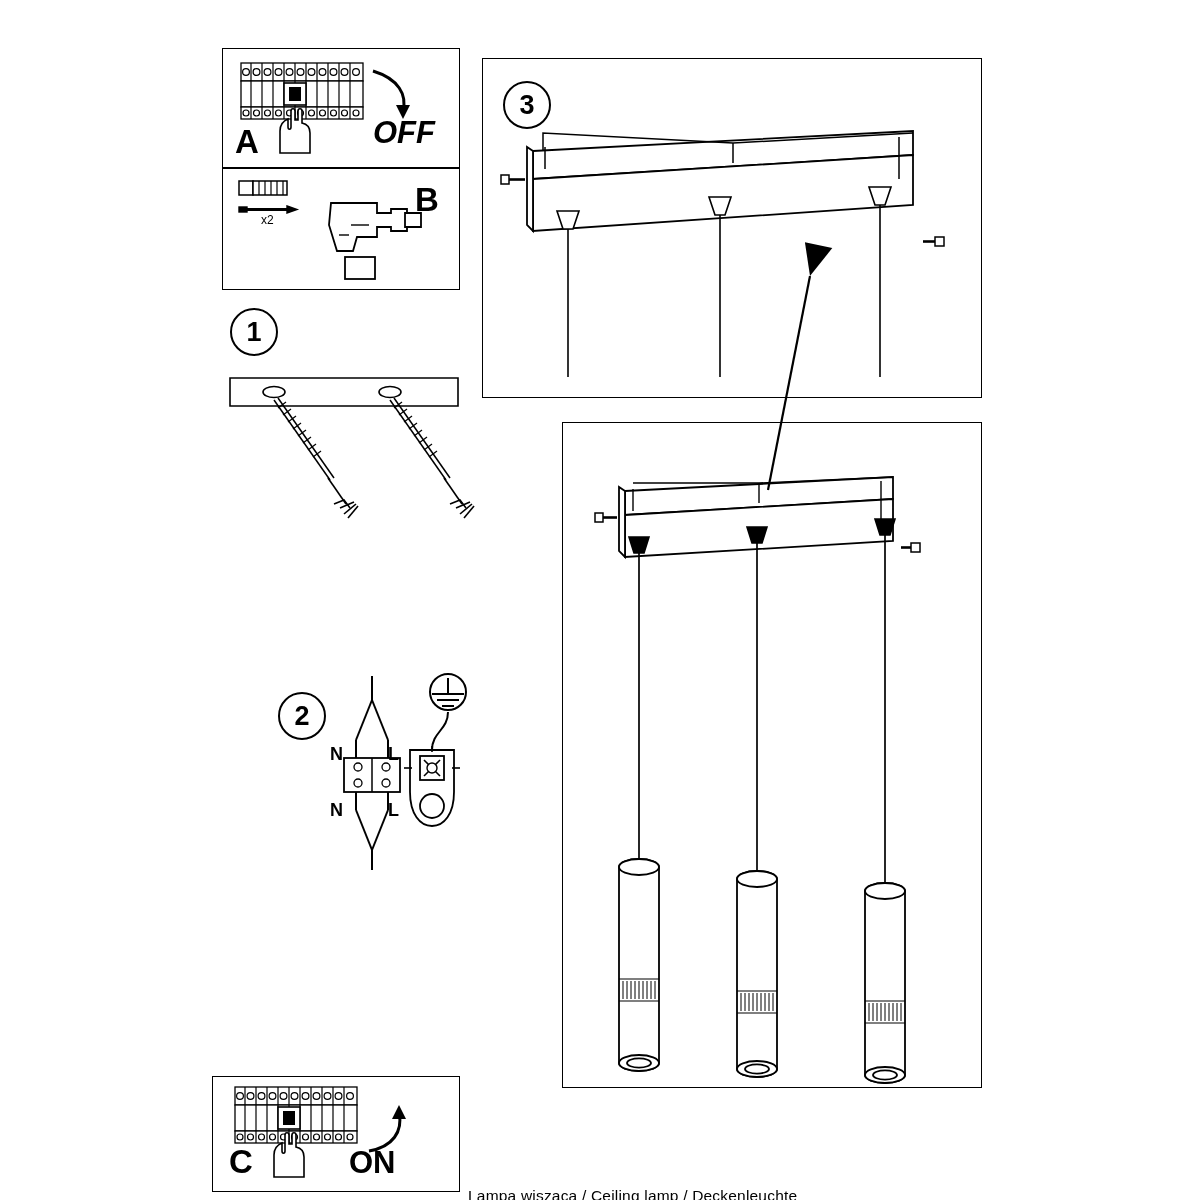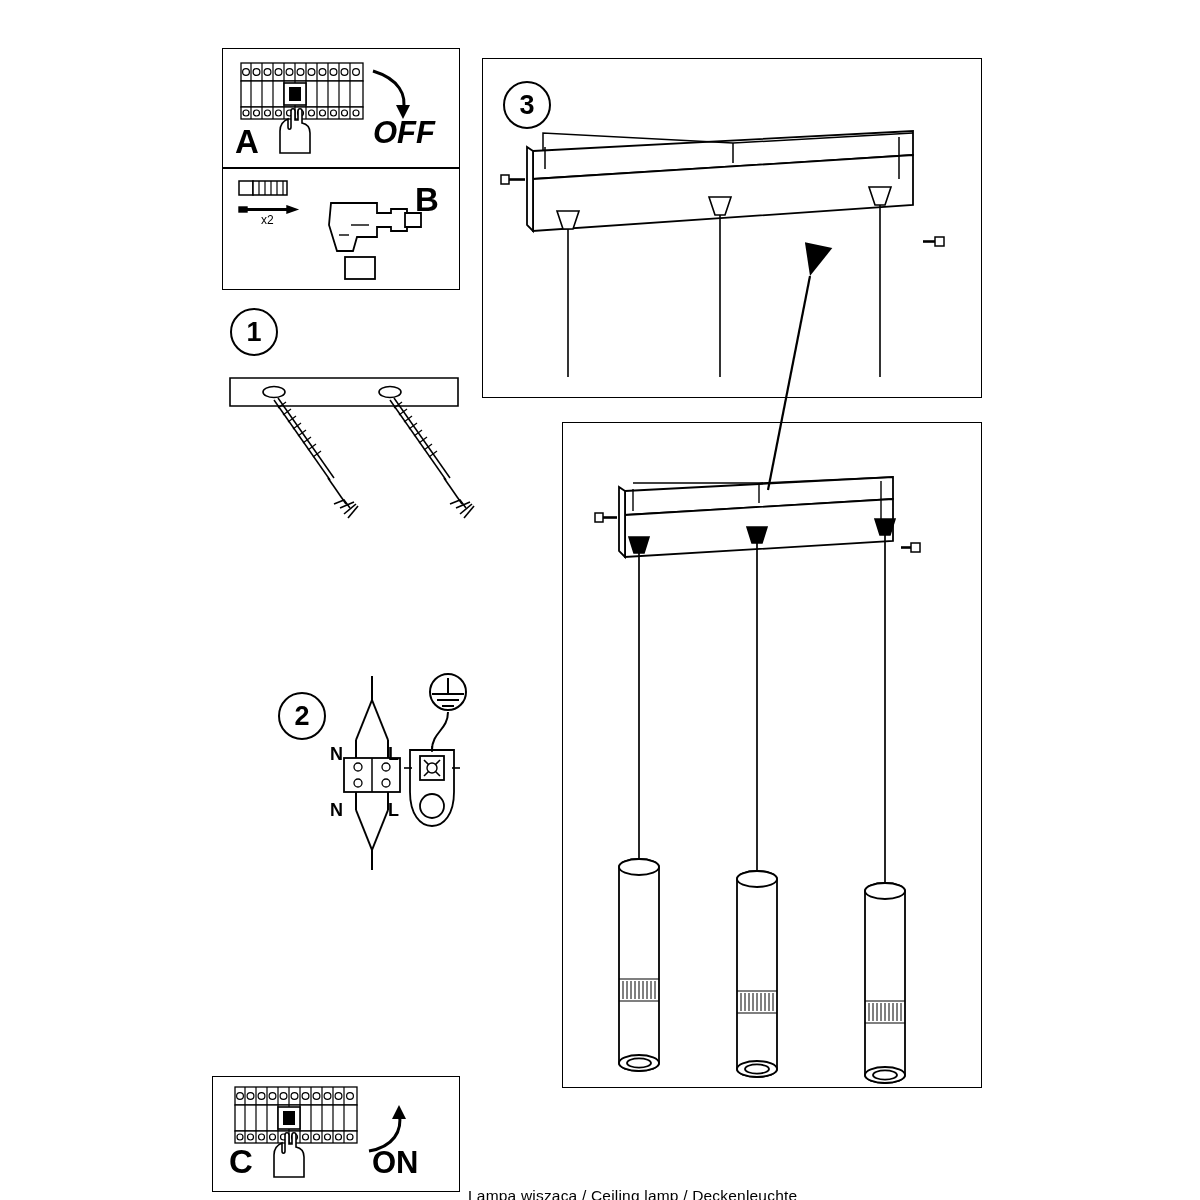--- a/index.html
+++ b/index.html
@@ -285,21 +285,21 @@
       <rect x="65" y="30" width="22" height="22" fill="#fff" stroke="#000" stroke-width="1.6"></rect>
       <rect x="70" y="34" width="12" height="14" fill="#000"></rect>
       <g fill="#fff" stroke="#000" stroke-width="1.6">
         <path d="M72 58 l0 16 c0 3 -3 3 -3 0 l0 -8 c-5 2 -8 6 -8 12 l0 22 l30 0 l0 -20 c0 -6 -3 -9 -8 -10 l0 -12 c0 -3 -4 -3 -4 0 l0 9 l-3 0 l0 -9 c0 -3 -4 -3 -4 0 z"></path>
       </g>
 
       <path d="M156 74 C180 70 190 54 186 36" fill="none" stroke="#000" stroke-width="3"></path>
       <path d="M186 28 l7 14 l-14 0 z" fill="#000"></path>
     </svg>
     <div class="lbl" style="left:16px;top:66px;font-size:33px;">C</div>
-    <div class="lbl" style="left:159px;top:68px;font-size:31px;">ON</div>
+    <div class="lbl" style="left:136px;top:68px;font-size:31px;">ON</div>
   </div>
 
   <div class="box" style="left:482px;top:58px;width:500px;height:340px;">
     <div class="circle-num" style="left:20px;top:22px;">3</div>
     <svg width="500" height="340" viewBox="0 0 500 340" style="position:absolute;left:0;top:0;">
 
       <g stroke="#000" fill="#fff" stroke-width="1.8">
         <path d="M50 92 L430 72 L430 96 L50 120 Z"></path>
         <path d="M50 120 L430 96 L430 146 L50 172 Z"></path>
         <path d="M50 92 L50 120 L50 172 L44 166 L44 88 Z"></path>

